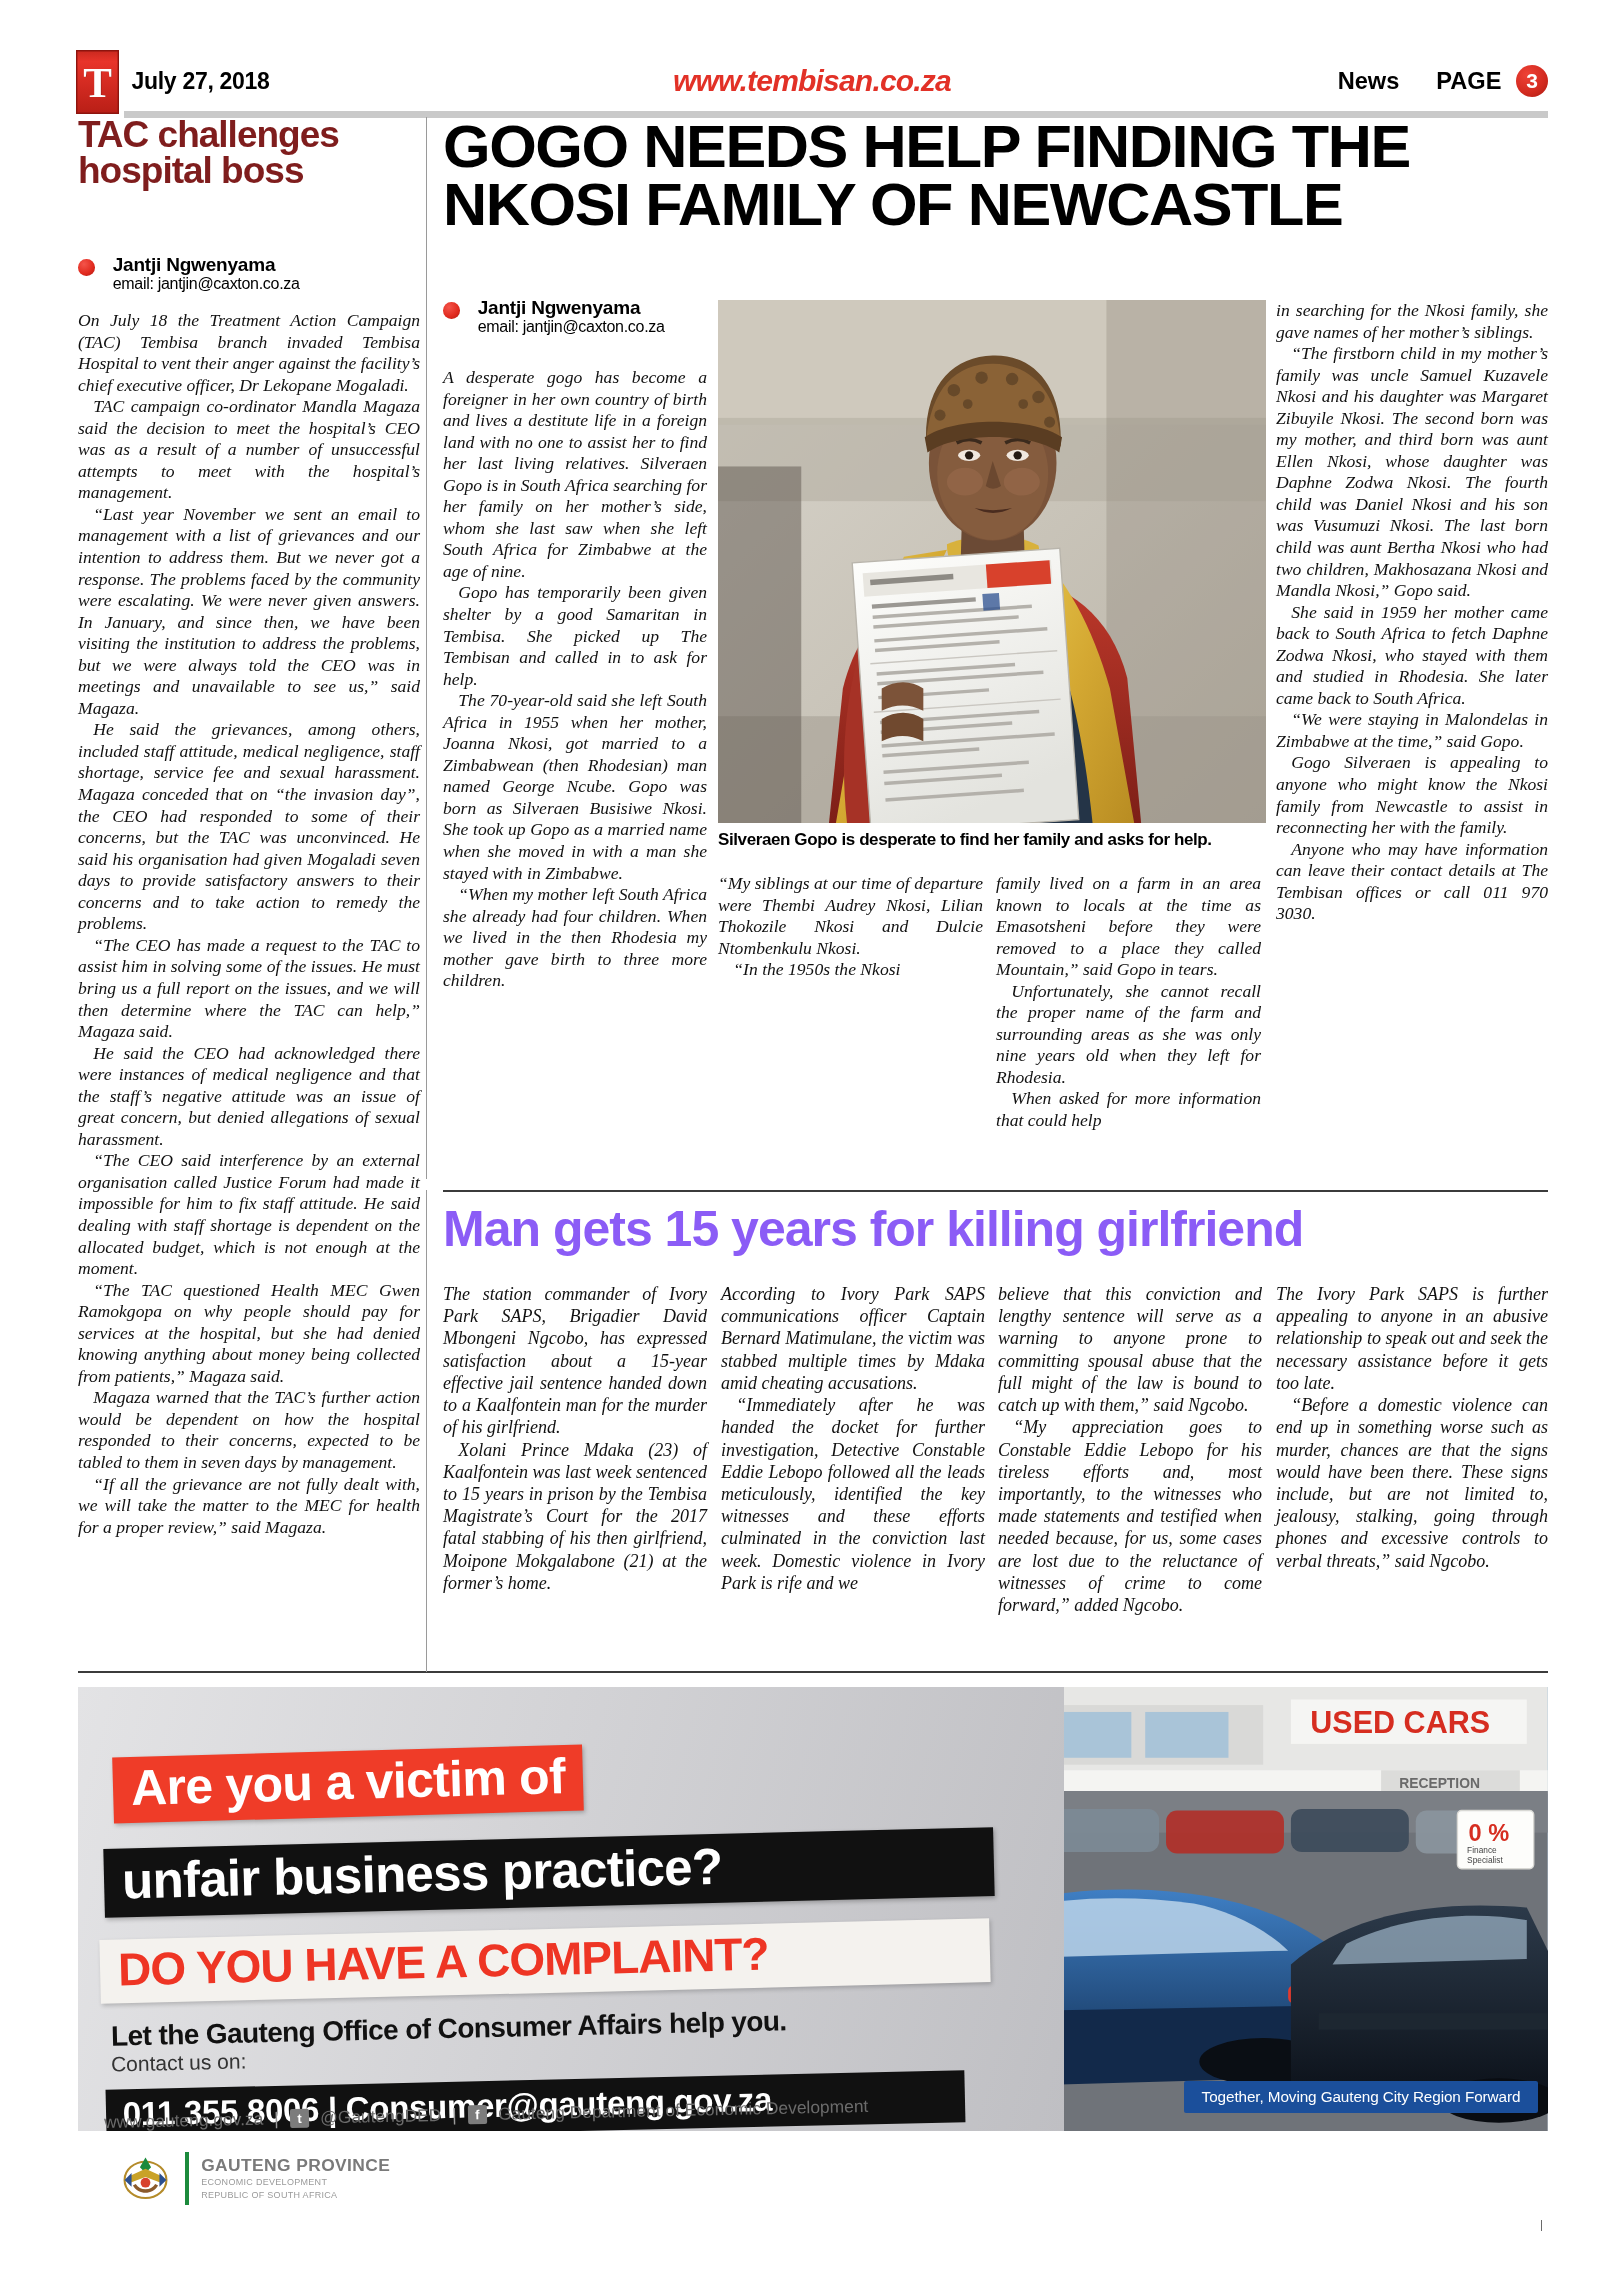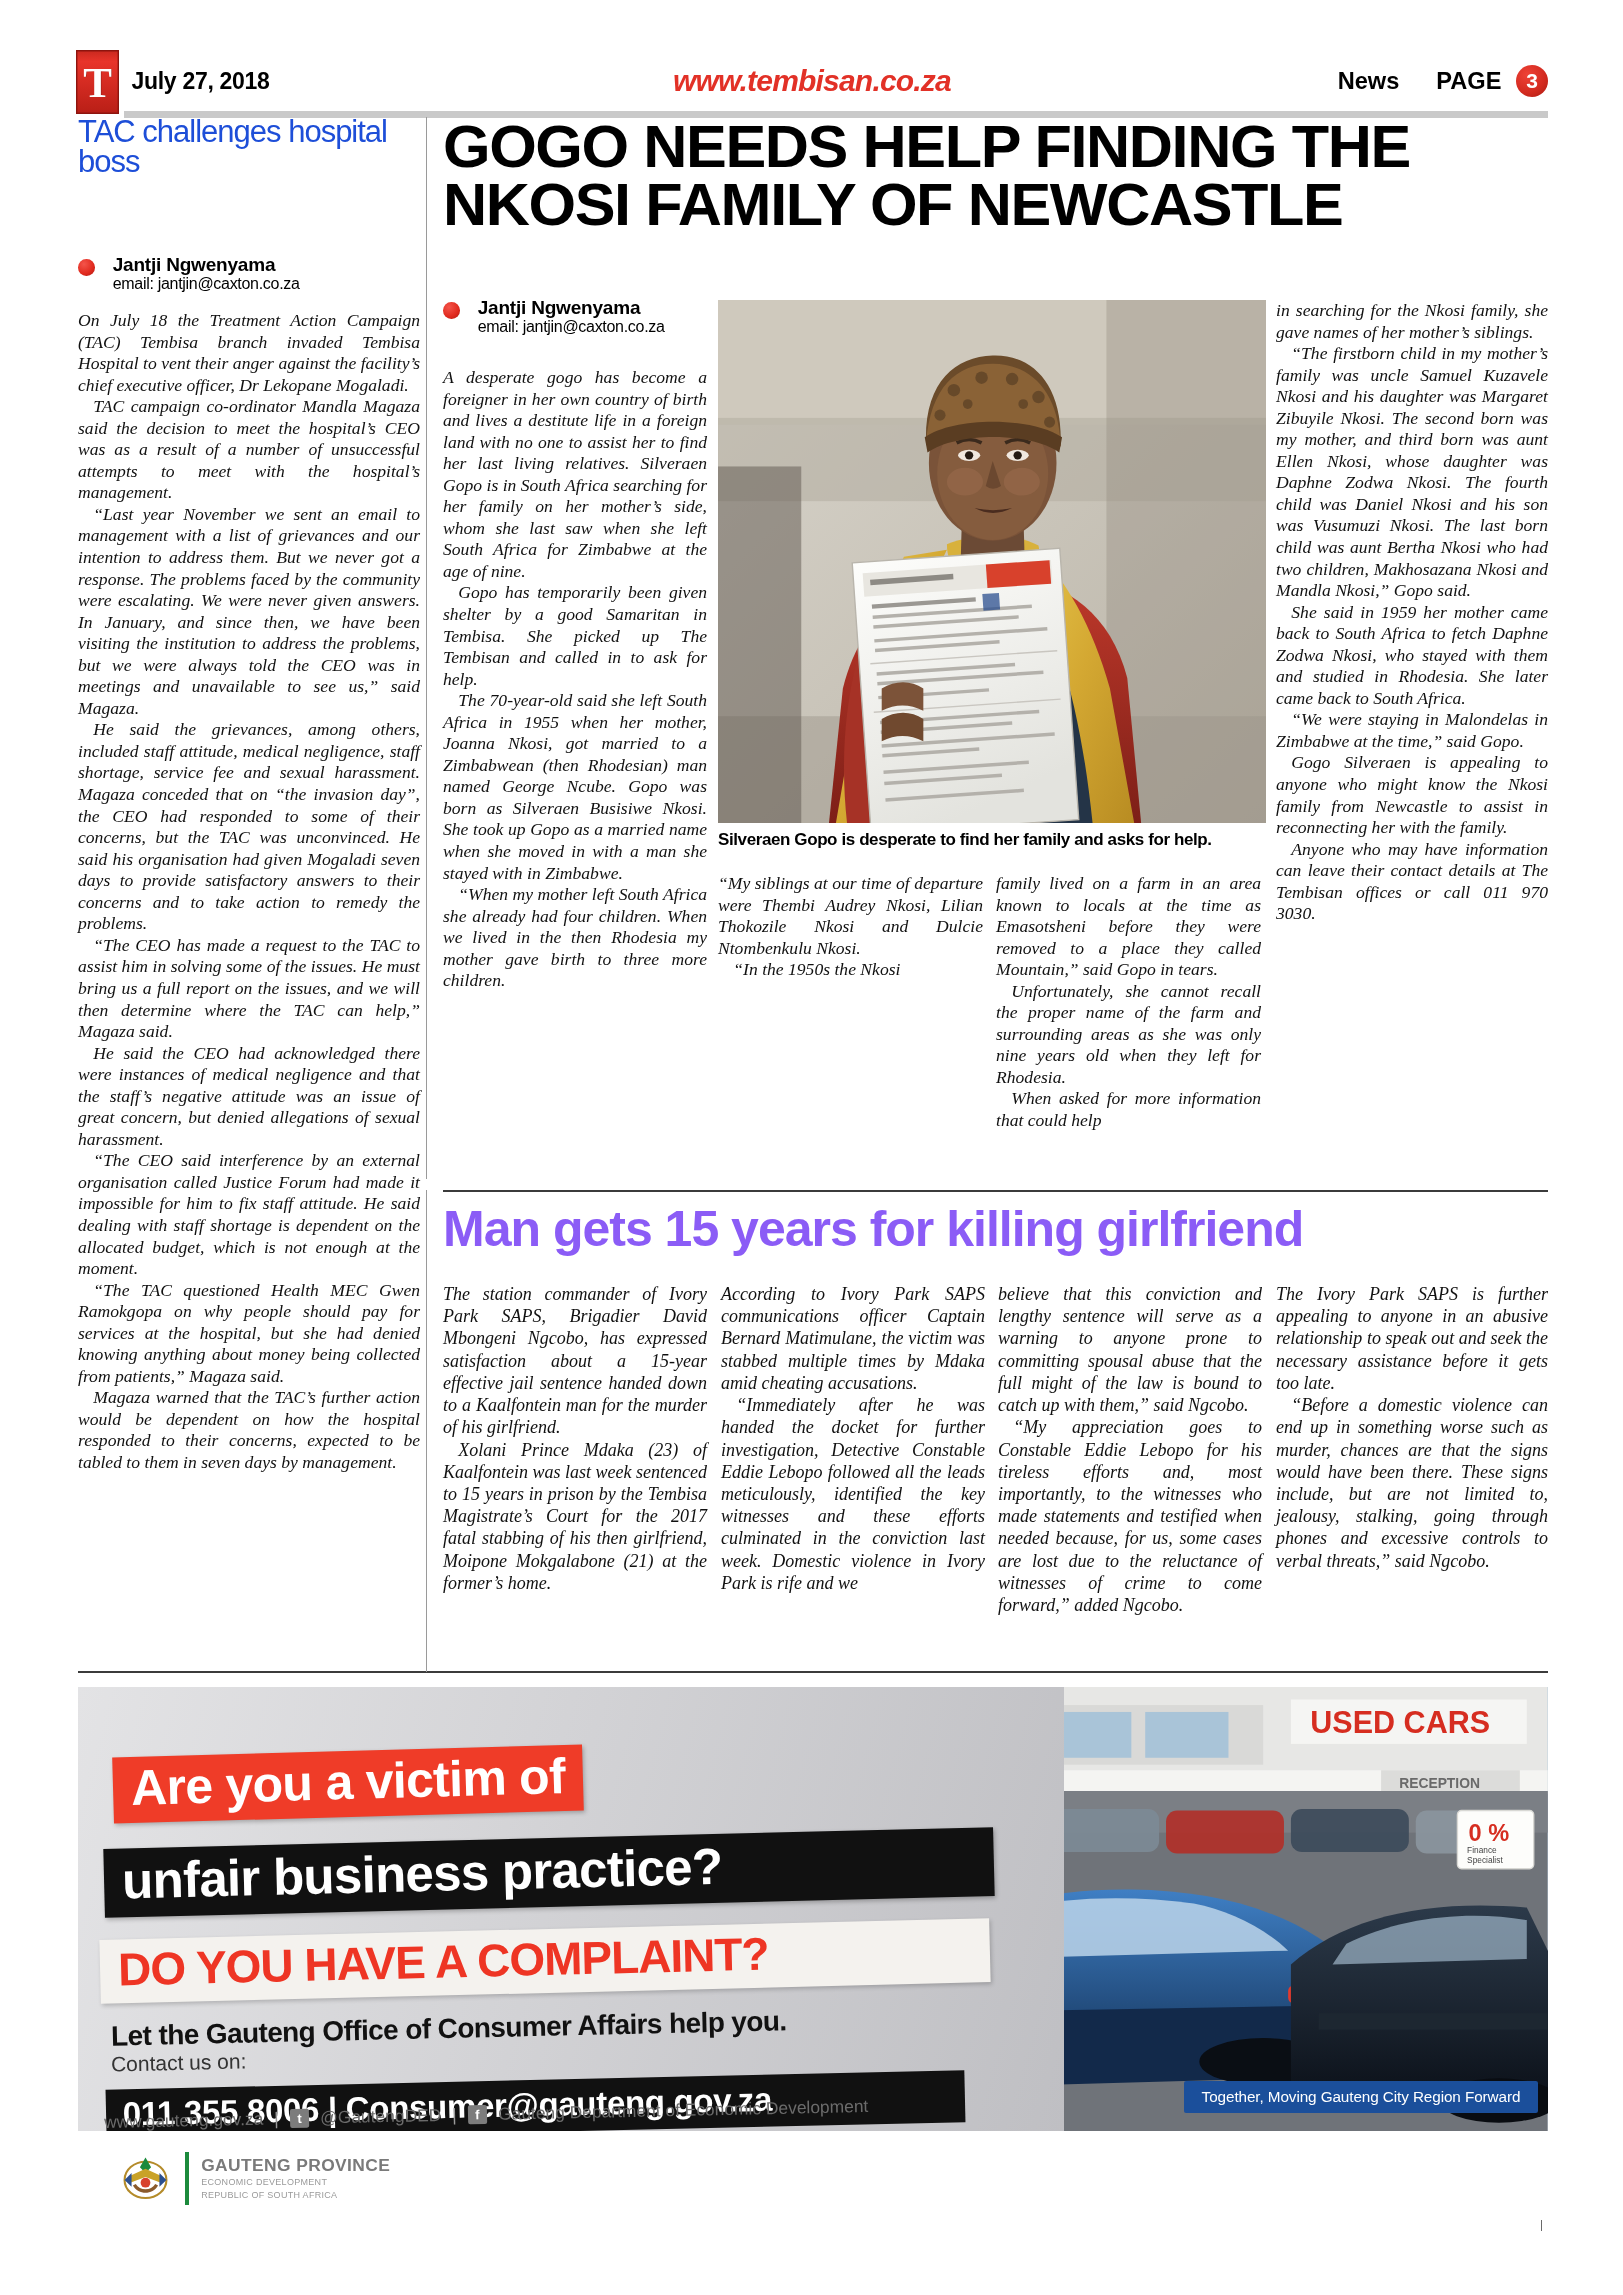--- a/index.html
+++ b/index.html
@@ -129,25 +129,25 @@
     height: 2.1px;
   }
 
   
   .hl-left {
     position: absolute;
     left: 78px;
     top: 117px;
     width: 347px;
     font-family: "Liberation Sans", sans-serif;
-    font-weight: normal;
-    font-size: 31px;
+    font-weight: bold;
+    font-size: 37px;
     line-height: 0.96;
     letter-spacing: -1px;
-    color: #1d4ed8;
+    color: #7f1d1d;
   }
   .hl-main {
     position: absolute;
     left: 443px;
     top: 118px;
     width: 1108px;
     font-family: "Liberation Sans", sans-serif;
     font-weight: bold;
     font-size: 60px;
     line-height: 0.97;
@@ -452,20 +452,21 @@
   <div class="col" style="left:78px; top:310px; width:342px;">
     <p class="first">On July 18 the Treatment Action Campaign (TAC) Tembisa branch invaded Tembisa Hospital to vent their anger against the facility’s chief executive officer, Dr Lekopane Mogaladi.</p>
     <p>TAC campaign co-ordinator Mandla Magaza said the decision to meet the hospital’s CEO was as a result of a number of unsuccessful attempts to meet with the hospital’s management.</p>
     <p>“Last year November we sent an email to management with a list of grievances and our intention to address them. But we never got a response. The problems faced by the community were escalating. We were never given answers. In January, and since then, we have been visiting the institution to address the problems, but we were always told the CEO was in meetings and unavailable to see us,” said Magaza.</p>
     <p>He said the grievances, among others, included staff attitude, medical negligence, staff shortage, service fee and sexual harassment. Magaza conceded that on “the invasion day”, the CEO had responded to some of their concerns, but the TAC was unconvinced. He said his organisation had given Mogaladi seven days to provide satisfactory answers to their concerns and to take action to remedy the problems.</p>
     <p>“The CEO has made a request to the TAC to assist him in solving some of the issues. He must bring us a full report on the issues, and we will then determine where the TAC can help,” Magaza said.</p>
     <p>He said the CEO had acknowledged there were instances of medical negligence and that the staff’s negative attitude was an issue of great concern, but denied allegations of sexual harassment.</p>
     <p>“The CEO said interference by an external organisation called Justice Forum had made it impossible for him to fix staff attitude. He said dealing with staff shortage is dependent on the allocated budget, which is not enough at the moment.</p>
     <p>“The TAC questioned Health MEC Gwen Ramokgopa on why people should pay for services at the hospital, but she had denied knowing anything about money being collected from patients,” Magaza said.</p>
     <p>Magaza warned that the TAC’s further action would be dependent on how the hospital responded to their concerns, expected to be tabled to them in seven days by management.</p>
+    <p>“If all the grievance are not fully dealt with, we will take the matter to the MEC for health for a proper review,” said Magaza.</p>
   </div>
 
   <div class="byline" style="left:443px; top:297px;">
     <div class="byline-dot"></div>
     <div class="byline-text">
       <div class="byline-name">Jantji Ngwenyama</div>
       <div class="byline-email">email: jantjin@caxton.co.za</div>
     </div>
   </div>
 

